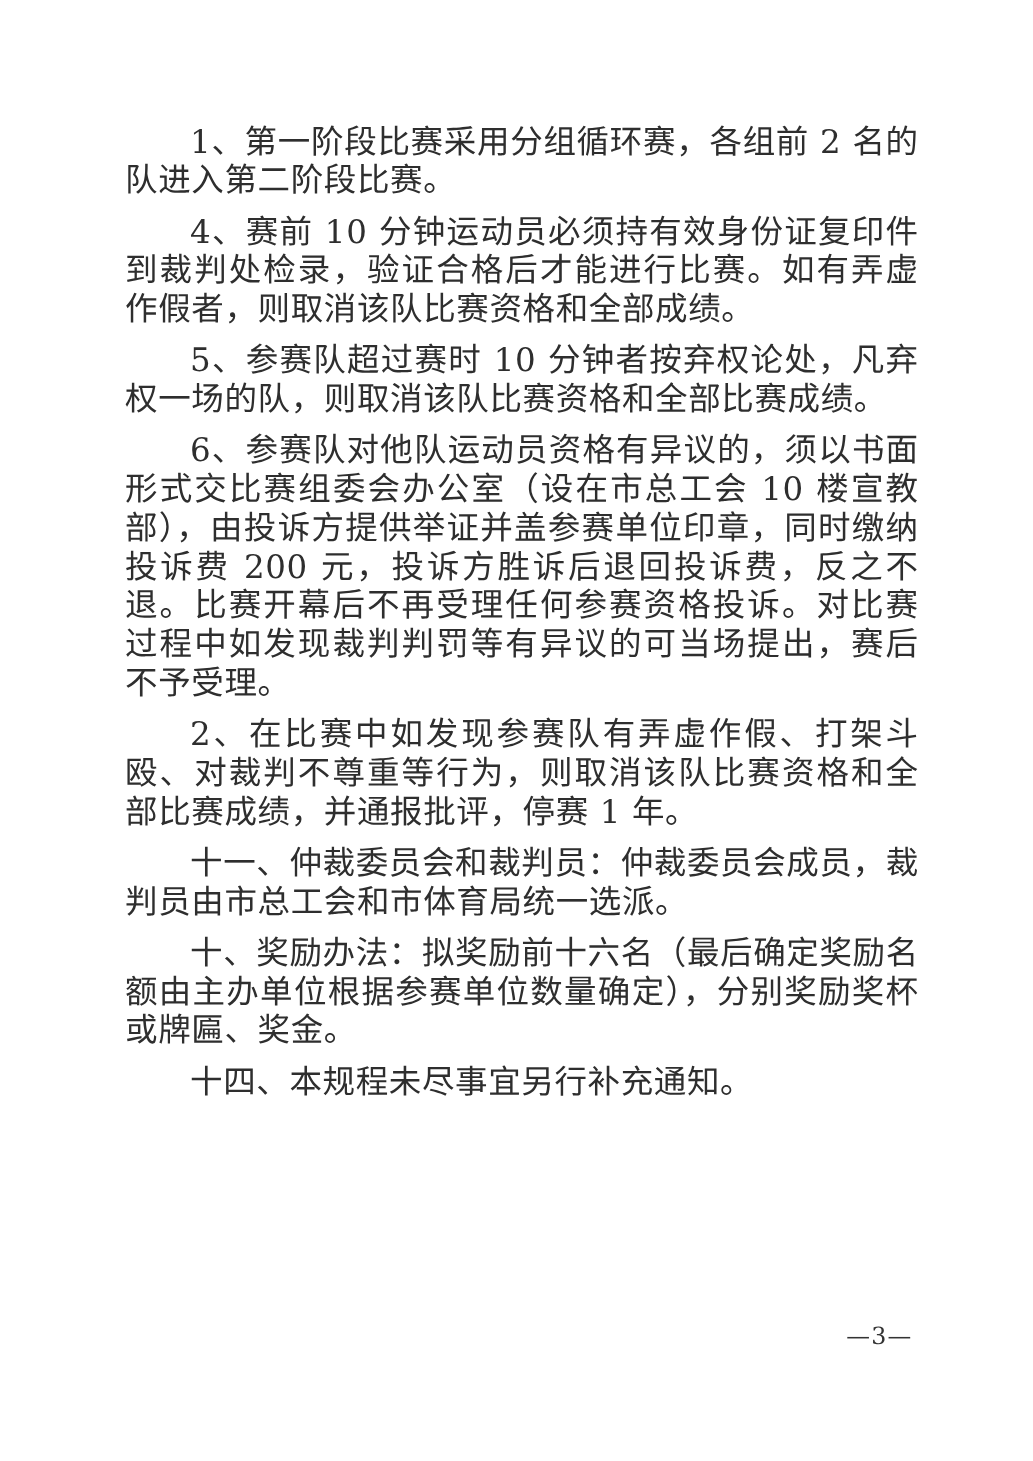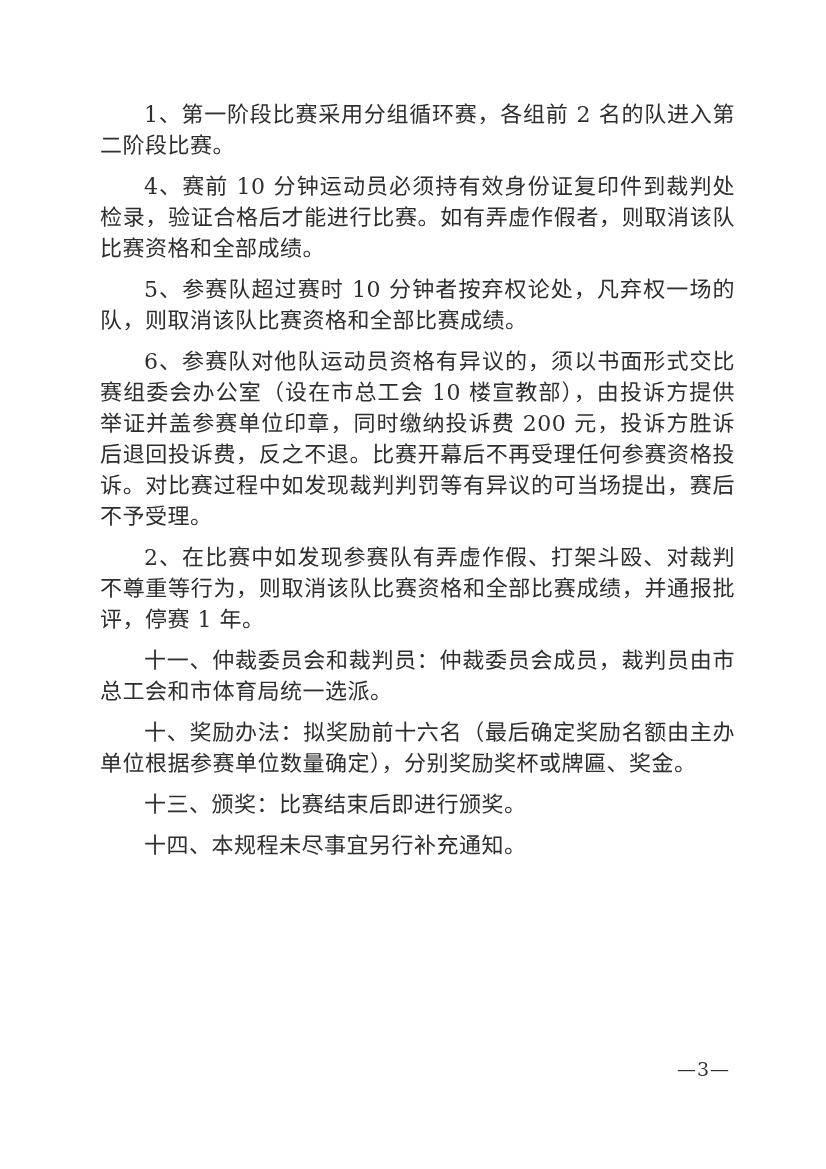--- a/index.html
+++ b/index.html
@@ -18,21 +18,21 @@
     color: #2e2e2e;
   }
   .doc-body {
     position: absolute;
     top: 99px;
     left: 100px;
     width: 635px;
   }
   .doc-body p {
     margin: 0 0 10px 0;
-    font-size: 22px;
+    font-size: 26px;
     line-height: 31px;
     text-align: justify;
     text-justify: inter-character;
     text-indent: 2em;
     letter-spacing: 0.5px;
     word-break: break-all;
     color: #2e2e2e;
   }
   .page-number {
     position: absolute;
@@ -49,17 +49,16 @@
 
 <div class="page">
   <div class="doc-body">
     <p>1、第一阶段比赛采用分组循环赛，各组前 2 名的队进入第二阶段比赛。</p>
     <p>4、赛前 10 分钟运动员必须持有效身份证复印件到裁判处检录，验证合格后才能进行比赛。如有弄虚作假者，则取消该队比赛资格和全部成绩。</p>
     <p>5、参赛队超过赛时 10 分钟者按弃权论处，凡弃权一场的队，则取消该队比赛资格和全部比赛成绩。</p>
     <p>6、参赛队对他队运动员资格有异议的，须以书面形式交比赛组委会办公室（设在市总工会 10 楼宣教部），由投诉方提供举证并盖参赛单位印章，同时缴纳投诉费 200 元，投诉方胜诉后退回投诉费，反之不退。比赛开幕后不再受理任何参赛资格投诉。对比赛过程中如发现裁判判罚等有异议的可当场提出，赛后不予受理。</p>
     <p>2、在比赛中如发现参赛队有弄虚作假、打架斗殴、对裁判不尊重等行为，则取消该队比赛资格和全部比赛成绩，并通报批评，停赛 1 年。</p>
     <p>十一、仲裁委员会和裁判员：仲裁委员会成员，裁判员由市总工会和市体育局统一选派。</p>
     <p>十、奖励办法：拟奖励前十六名（最后确定奖励名额由主办单位根据参赛单位数量确定），分别奖励奖杯或牌匾、奖金。</p>
-    <p>十三、颁奖：比赛结束后即进行颁奖。</p>
     <p>十四、本规程未尽事宜另行补充通知。</p>
   </div>
   <div class="page-number">—3—</div>
 </div>
 
 </body></html>

